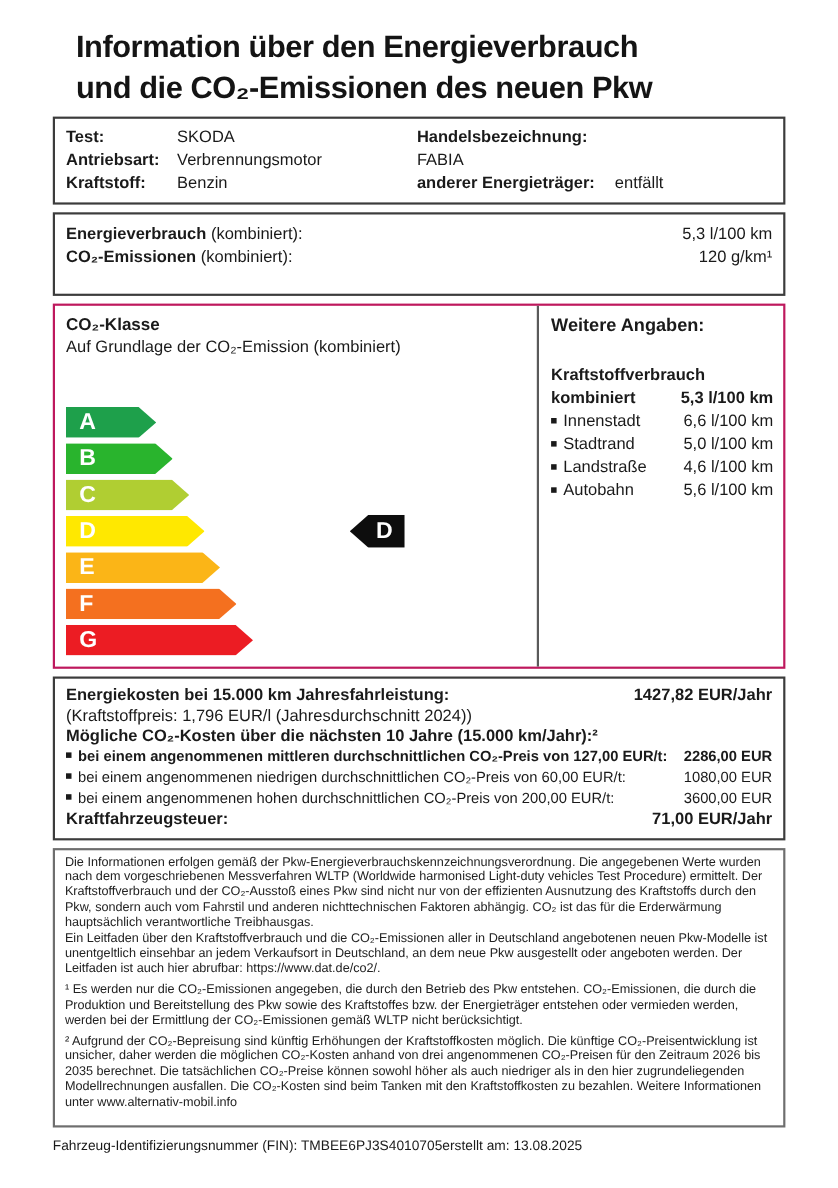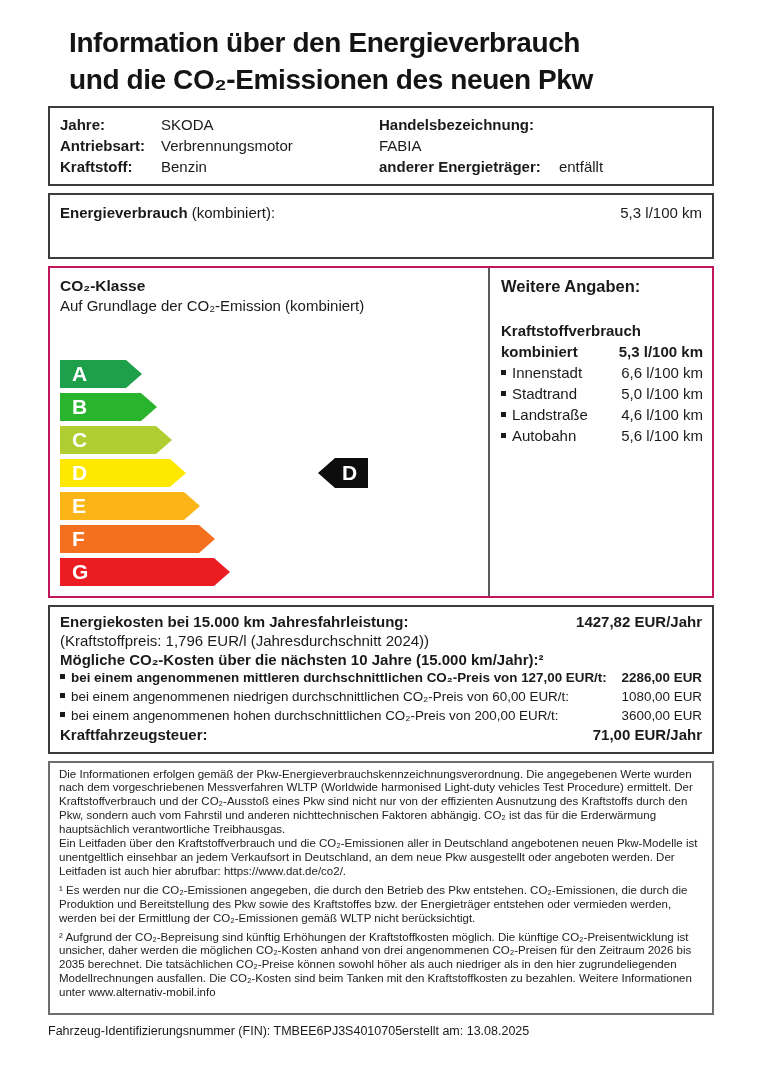--- a/index.html
+++ b/index.html
@@ -32,21 +32,21 @@
     display: grid;
     grid-template-columns: 101px 218px auto;
     grid-auto-rows: 21px;
     align-items: center;
   }
   .b { font-weight: bold; }
   .it { }
   .gap-left { margin-left: 14px; }
 
   
-  .consumption { padding: 7px 10px 34px 10px; }
+  .consumption { padding: 7px 10px 23px 10px; }
   .crow { display: flex; justify-content: space-between; line-height: 21px; }
 
   
   .co2box { display: flex; height: 332px; margin-bottom: 7px; border: 2px solid #be185d; }
   .co2left { flex: 1 1 auto; border-right: 2px solid #5a5a5a; padding: 8px 10px; position: relative; }
   .co2left h2 { font-size: 15.5px; font-weight: bold; line-height: 20px; }
   .co2left .sub { font-size: 15px; line-height: 20px; font-weight: normal; }
   .arrows { margin-top: 44px; position: relative; width: 100%; }
   .arrow {
     height: 28px; margin-bottom: 5px;
@@ -105,40 +105,44 @@
 <body>
 
 <div class="page">
 
   <div class="title">
     <div>Information über den Energieverbrauch</div>
     <div>und die CO₂-Emissionen des neuen Pkw</div>
   </div>
 
   <div class="box vehicle">
-    <span class="b">Jahre:</span>
+    <span class="b">Test:</span>
     <span>SKODA</span>
     <span class="b">Handelsbezeichnung:</span>
 
     <span class="b">Antriebsart:</span>
     <span>Verbrennungsmotor</span>
     <span>FABIA</span>
 
     <span class="b">Kraftstoff:</span>
     <span class="it">Benzin</span>
     <span>
       <span class="b">anderer Energieträger:</span>
       <span class="gap-left">entfällt</span>
     </span>
   </div>
 
   <div class="box consumption">
     <div class="crow">
       <span><span class="b">Energieverbrauch</span><span> (kombiniert):</span></span>
       <span>5,3 l/100 km</span>
+    </div>
+    <div class="crow">
+      <span><span class="b">CO₂-Emissionen</span><span> (kombiniert):</span></span>
+      <span>120 g/km¹</span>
     </div>
   </div>
 
   <div class="co2box">
     <div class="co2left">
       <h2>CO₂-Klasse</h2>
       <div class="sub">Auf Grundlage der CO₂-Emission (kombiniert)</div>
       <div class="arrows">
         <div class="arrow" style="background-color: rgb(30, 160, 75);">A</div>
         <div class="arrow" style="background-color: rgb(41, 180, 45);">B</div>

